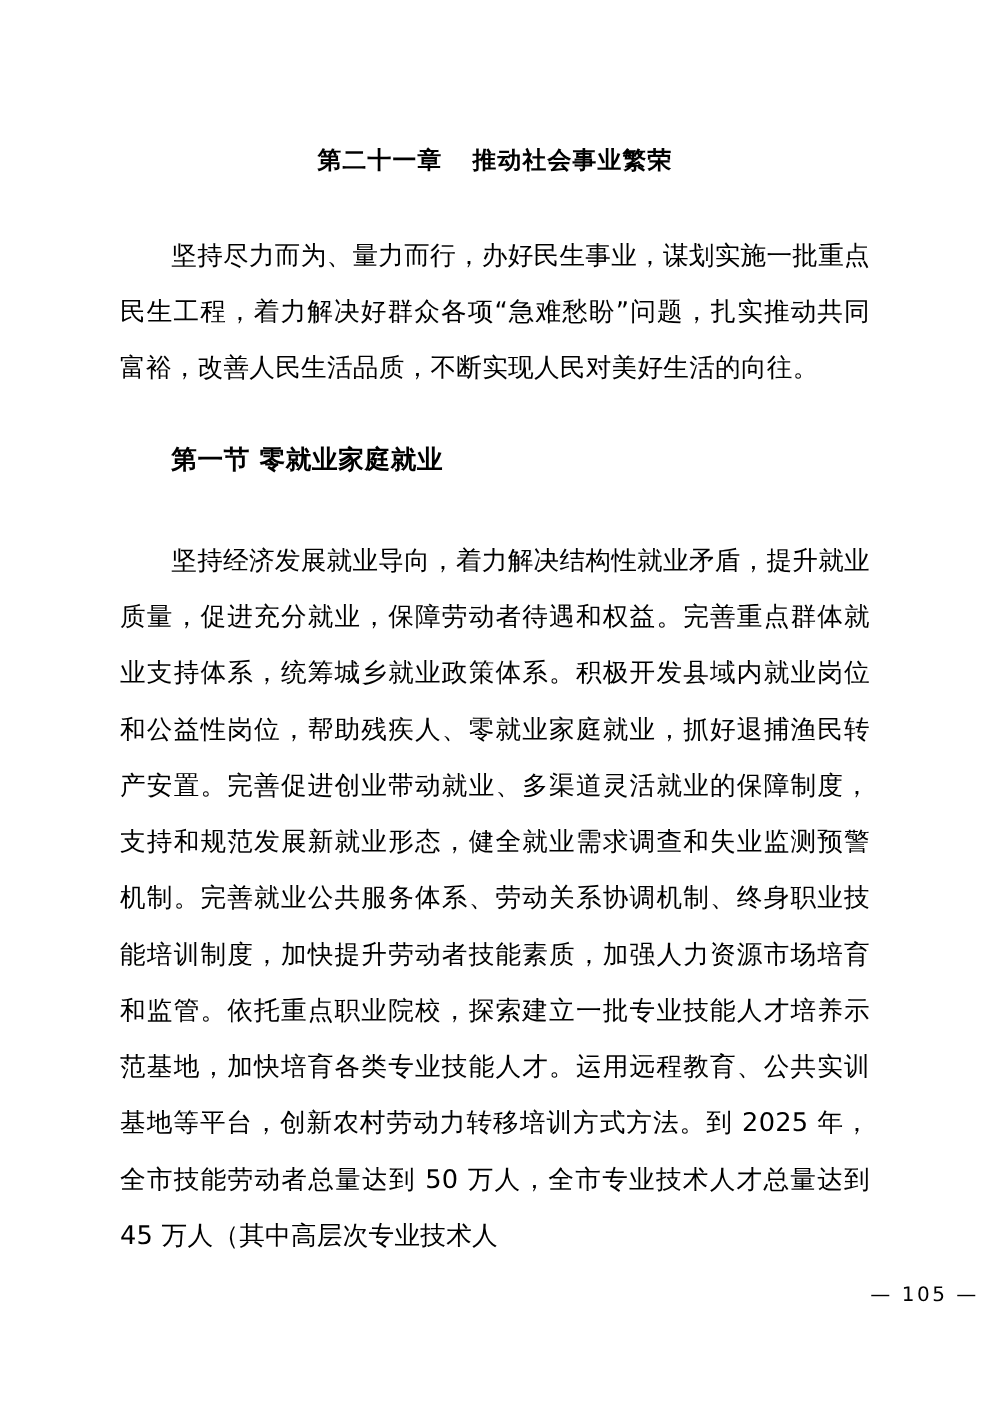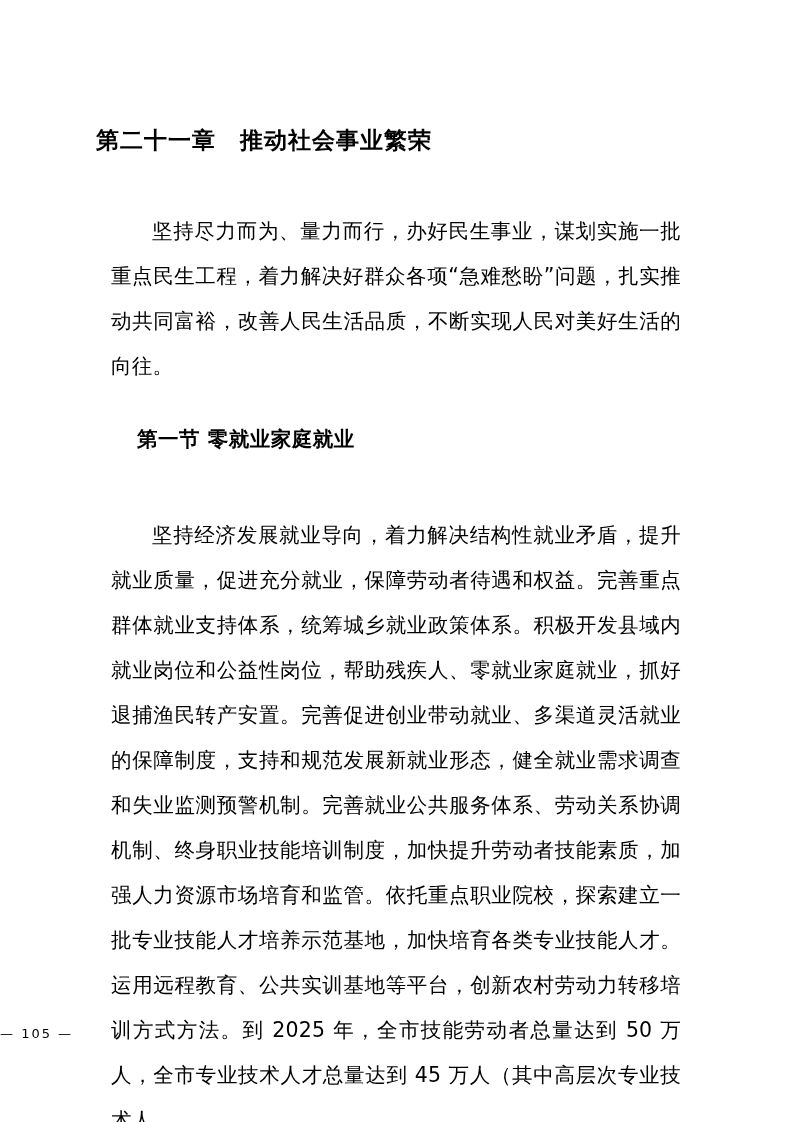--- a/index.html
+++ b/index.html
@@ -21,58 +21,59 @@
   }
   .content {
     position: absolute;
     left: 96px;
     top: 110px;
     width: 600px;
   }
   .chapter-title {
     font-family: "DejaVu Sans", "Liberation Sans", sans-serif;
     font-weight: bold;
-    font-size: 23px;
+    font-size: 19px;
     line-height: 36px;
+    text-align: center;
     letter-spacing: 1px;
-    margin: 12px 0 18px 0;
+    margin: 0 0 18px 0;
   }
   .chapter-title .gap {
     display: inline-block;
     width: 24px;
   }
   .body-para {
     font-family: "DejaVu Sans", "Liberation Sans", sans-serif;
     font-size: 20.5px;
     line-height: 45px;
     text-align: justify;
     text-justify: inter-ideograph;
     text-indent: 2em;
-    margin: 15px;
+    margin: 0;
     letter-spacing: 0.2px;
   }
   .section-title {
     font-family: "DejaVu Sans", "Liberation Sans", sans-serif;
     font-weight: bold;
     font-size: 20.5px;
     line-height: 45px;
     margin: 28px 0 10px 0;
     text-indent: 2em;
     letter-spacing: 0.5px;
   }
   .spacer-sm { height: 18px; }
   .spacer-md { height: 26px; }
   .page-number {
     position: absolute;
     left: 0;
-    right: 0;
+    right: 10px;
     top: 1026px;
-    text-align: left;
+    text-align: right;
     font-family: "DejaVu Sans", "Liberation Sans", sans-serif;
-    font-size: 13px;
+    font-size: 16px;
     letter-spacing: 2px;
     color: #000000;
   }
 </style>
 </head>
 <body>
 
 <div class="page">
 
   <div class="content">

